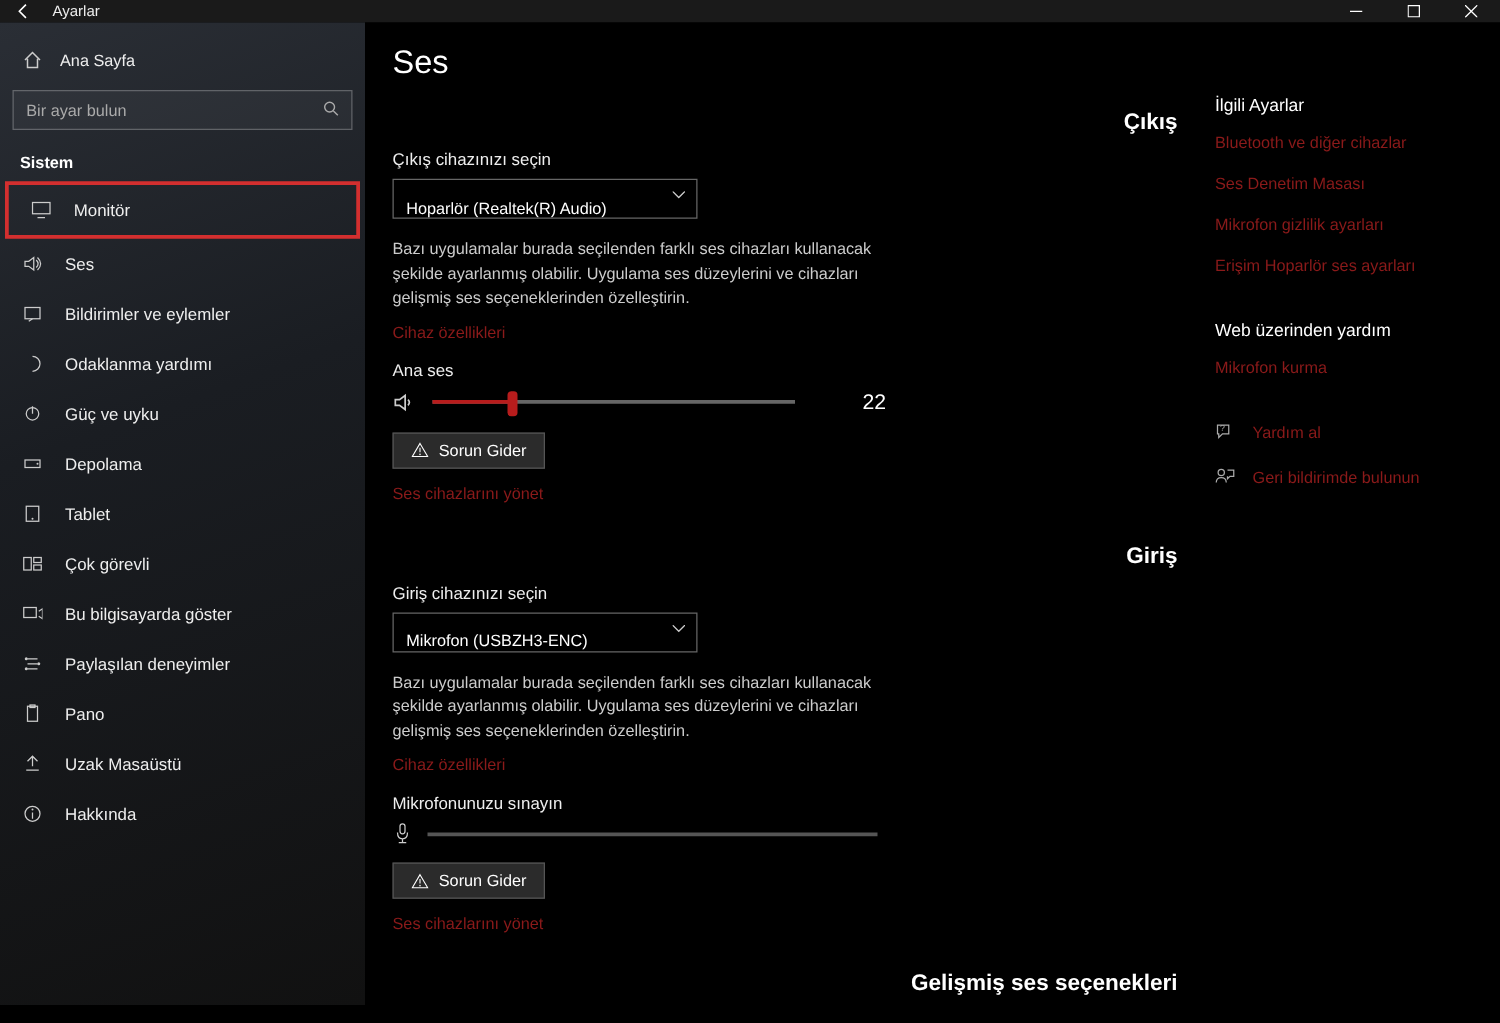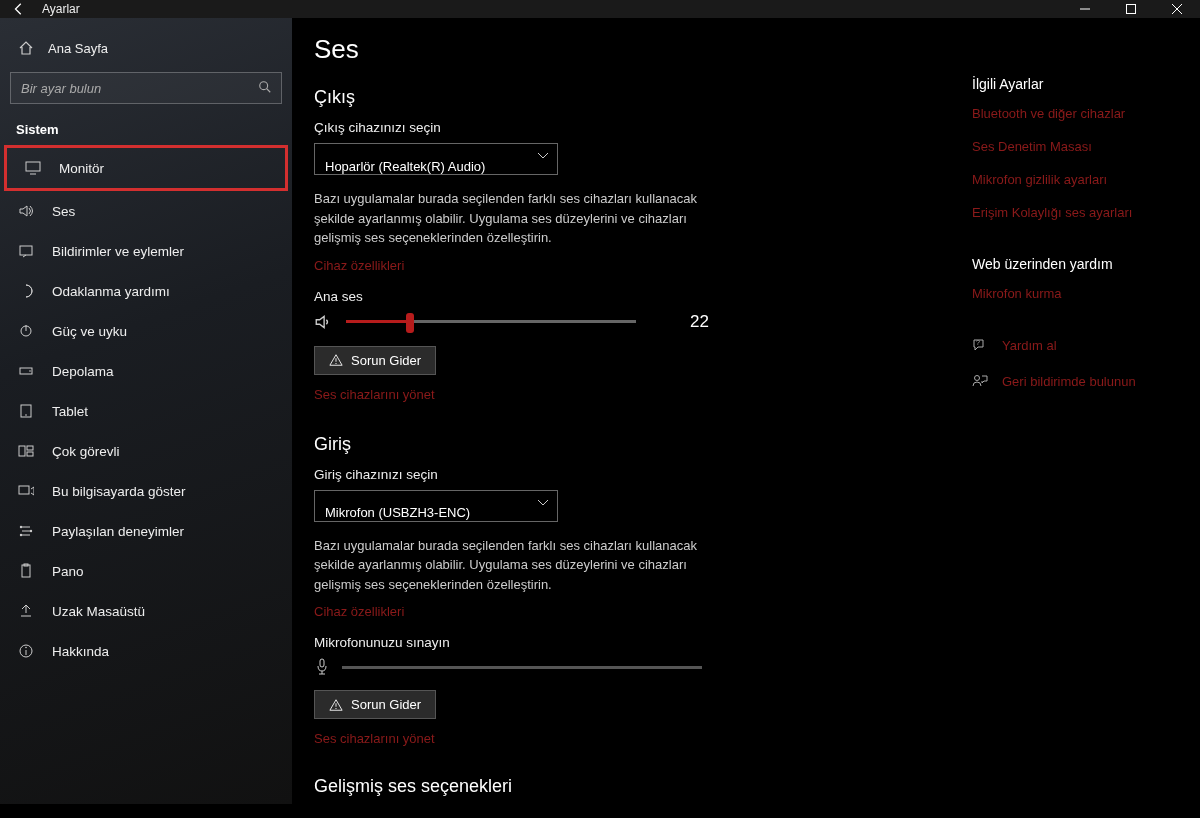--- a/index.html
+++ b/index.html
@@ -46,21 +46,20 @@
 }
 .search-wrap { padding: 0 10px; margin: 6px 0 16px; }
 .search {
   width: 100%;
   height: 32px;
   background: rgba(255,255,255,0.04);
   border: 1px solid rgba(255,255,255,0.25);
   color: #fff;
   padding: 0 34px 0 10px;
   font-size: 13px;
-  font-style: italic;
 }
 .search::placeholder { color: #aaa; }
 .search-box { position: relative; }
 .search-icon { position: absolute; right: 10px; top: 8px; color: #aaa; }
 
 .sidebar-section { padding: 2px 16px 8px; font-weight: 600; color: #fff; font-size: 13px; }
 .nav-item {
   display: flex;
   align-items: center;
   gap: 16px;
@@ -74,21 +73,21 @@
   margin: 0 4px;
   border: 3px solid #d32f2f;
   align-items: center;
 }
 
 .content { flex: 1; background: #000; padding: 16px 28px 0 22px; display: flex; overflow: hidden; }
 .main { flex: 1; max-width: 640px; }
 .right { width: 230px; padding-left: 30px; padding-top: 42px; }
 
 h1 { font-weight: 400; font-size: 26px; margin-bottom: 22px; }
-h2 { font-weight: 400; font-size: 18px; margin: 14px 0 12px; }
+h2 { font-weight: 700; font-size: 18px; margin: 14px 0 12px; text-align: right; }
 .label { font-size: 13.5px; color: #eee; margin-bottom: 8px; }
 .select {
   width: 244px;
   height: 32px;
   background: #000;
   border: 1px solid #666;
   color: #fff;
   padding: 14px 30px 0 10px;
   font-size: 13px;
   appearance: none;
@@ -396,21 +395,21 @@
 
       <h2 style="margin-top:30px;">Gelişmiş ses seçenekleri</h2>
     </div>
 
     <div class="right">
       <div class="right-section">
         <h3>İlgili Ayarlar</h3>
         <span class="link">Bluetooth ve diğer cihazlar</span>
         <span class="link">Ses Denetim Masası</span>
         <span class="link">Mikrofon gizlilik ayarları</span>
-        <span class="link">Erişim Kolaylığı ses ayarları</span>
+        <span class="link">Erişim Hoparlör ses ayarları</span>
       </div>
       <div class="right-section">
         <h3>Web üzerinden yardım</h3>
         <span class="link">Mikrofon kurma</span>
       </div>
       <div class="right-action">
         <span class="ri-icon">
             <svg width="16" height="16" viewBox="0 0 16 16">
               <path d="M2 3 H11 V10 H6 L3 13 V10 H2 Z" stroke="#aaa" fill="none"></path>
               <text x="6" y="8" font-size="7" fill="#aaa" text-anchor="middle">?</text>

